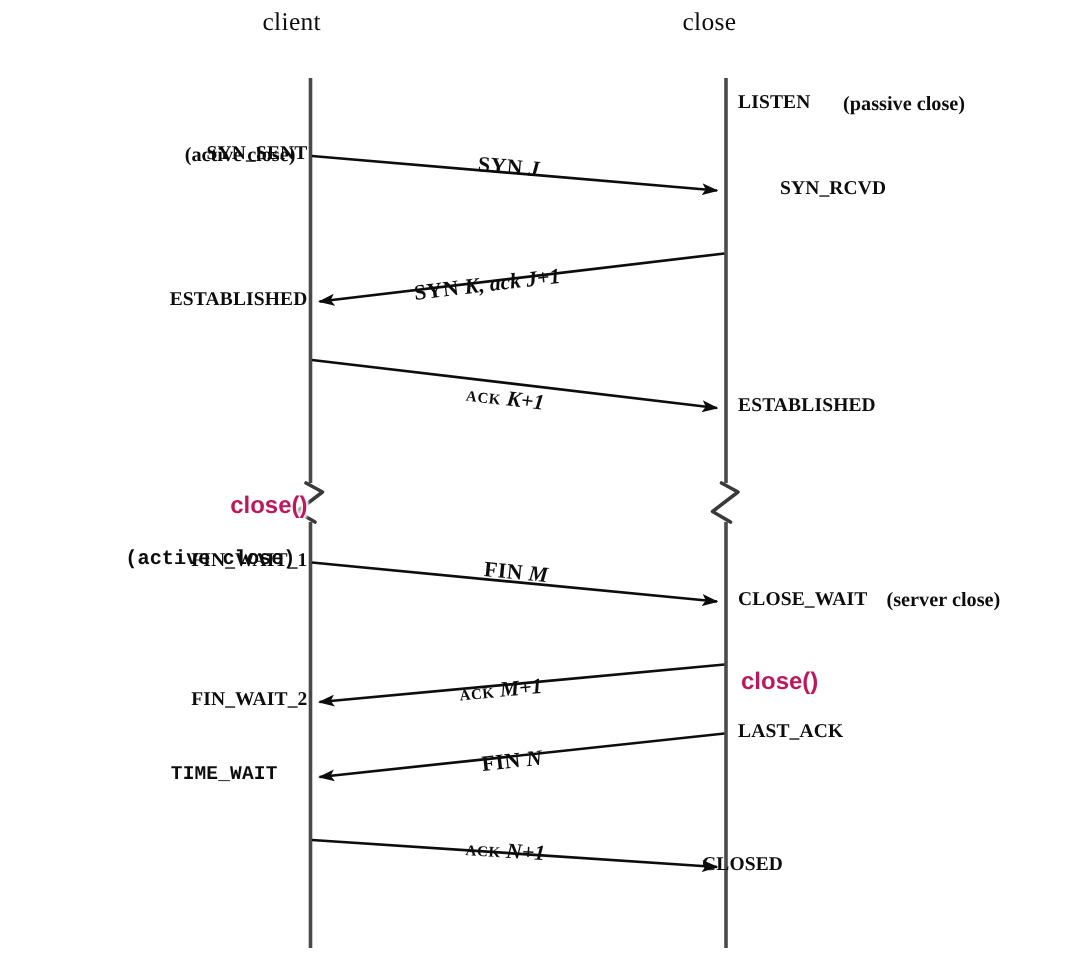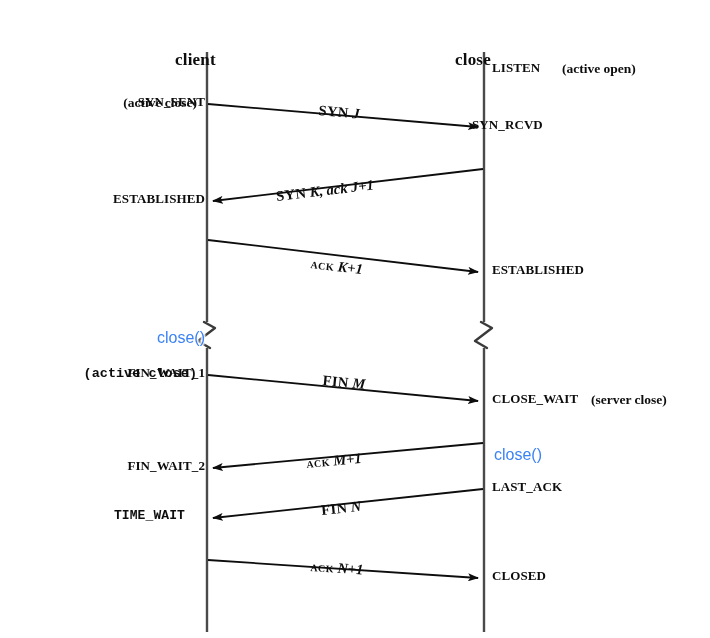--- a/index.html
+++ b/index.html
@@ -25,24 +25,23 @@
     height: 638px;
   }
   .lbl {
     position: absolute;
     white-space: nowrap;
     line-height: 1;
   }
   
   .col-header {
     font-family: "Liberation Serif", "DejaVu Serif", serif;
-    font-weight: bold;
+    font-weight: normal;
     font-size: 17px;
     letter-spacing: 0.2px;
-    margin-top: 45px;
   }
   
   .state {
     font-family: "Liberation Serif", "DejaVu Serif", serif;
     font-size: 13px;
     font-weight: 600;
     letter-spacing: 0.1px;
   }
   
   .note {
@@ -61,22 +60,22 @@
     font-variant: small-caps;
     letter-spacing: 0.4px;
   }
   .msg .it {
     font-style: italic;
   }
   
   .call {
     font-family: "Liberation Sans", "DejaVu Sans", sans-serif;
     font-size: 16px;
-    font-weight: normal;
-    color: #3b82f6;
+    font-weight: bold;
+    color: #be185d;
     text-shadow:
        0 0 3px #ffffff,  0 0 3px #ffffff,
        1px 1px 2px #ffffff, -1px -1px 2px #ffffff,
        1px -1px 2px #ffffff, -1px 1px 2px #ffffff;
   }
 </style>
 </head>
 <body>
 
 <div id="stage">
@@ -121,32 +120,32 @@
   <div class="lbl state" style="right:505px; top:192px;">ESTABLISHED</div>
 
   <div class="lbl note" style="right:513px; top:367px;font-family:Liberation Mono, monospace;">(active close)</div>
   <div class="lbl state" style="right:505px; top:366px;">FIN_WAIT_1</div>
 
   <div class="lbl state" style="right:505px; top:459px;text-align:center;">FIN_WAIT_2</div>
 
   <div class="lbl state" style="right:525px; top:509px;font-family:Liberation Mono, monospace;">TIME_WAIT</div>
 
   <div class="lbl state" style="left:492px; top:61px;">LISTEN</div>
-  <div class="lbl note" style="left:562px; top:62px;">(active open)</div>
+  <div class="lbl note" style="left:562px; top:62px;">(passive close)</div>
 
-  <div class="lbl state" style="left:472px; top:118px;">SYN_RCVD</div>
+  <div class="lbl state" style="left:520px; top:118px;">SYN_RCVD</div>
 
   <div class="lbl state" style="left:492px; top:263px;">ESTABLISHED</div>
 
   <div class="lbl state" style="left:492px; top:392px;">CLOSE_WAIT</div>
   <div class="lbl note" style="left:591px; top:393px;">(server close)</div>
 
   <div class="lbl state" style="left:492px; top:480px;">LAST_ACK</div>
 
-  <div class="lbl state" style="left:492px; top:569px;font-family:Liberation Serif, serif;">CLOSED</div>
+  <div class="lbl state" style="left:468px; top:569px;font-family:Liberation Serif, serif;">CLOSED</div>
 
   <div class="lbl call" style="right:505px; top:330px;">close()</div>
   <div class="lbl call" style="left:494px; top:447px;">close()</div>
 
   <div class="lbl msg" style="left:318px; top:103px; transform:rotate(4.9deg);">
     <span class="sc">SYN</span><span class="it"> J</span>
   </div>
 
   <div class="lbl msg" style="left:277px; top:189px; transform:rotate(-6.8deg);">
     <span class="sc">SYN</span><span class="it"> K, ack J+1</span>

